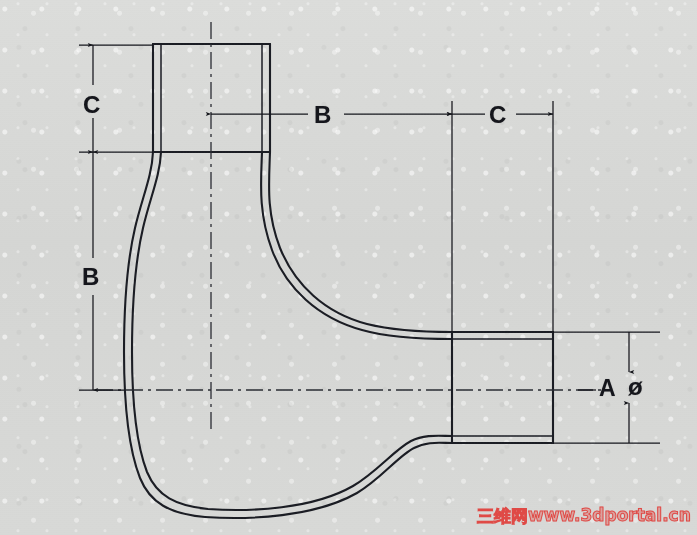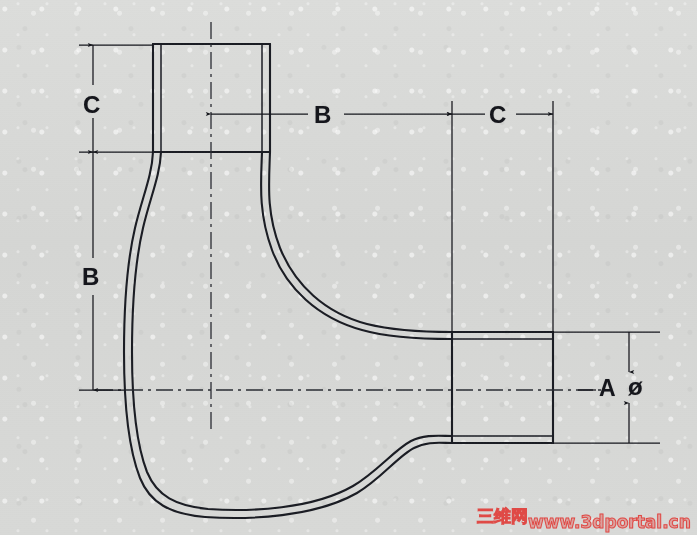--- a/index.html
+++ b/index.html
@@ -44,34 +44,32 @@
   .lbl-c2 { left: 489px; top: 103px; font-size: 24px; }
   .lbl-a { left: 599px; top: 377px; font-size: 23px; }
   .lbl-phi { left: 628px; top: 375px; font-size: 24px; }
 
   #watermark {
     position: absolute;
     left: 477px;
     top: 505px;
     height: 22px;
     display: flex;
-    align-items: center;
     gap: 0px;
     user-select: none;
   }
   #watermark .wm-text {
     font-family: "DejaVu Sans", sans-serif;
     font-weight: bold;
     font-size: 17px;
     letter-spacing: 0px;
     color: rgba(216,216,214,0.55);
     -webkit-text-stroke: 1px #e04a46;
     text-shadow: 0 0 1px rgba(224,74,70,0.85);
     white-space: nowrap;
-    margin-top: 12px;
   }
   #watermark .wm-cn {
     font-family: "DejaVu Sans", sans-serif;
     font-weight: bold;
     font-size: 17px;
     color: rgba(216,216,214,0.5);
     -webkit-text-stroke: 1px #e04a46;
     white-space: nowrap;
   }
   .grain {

